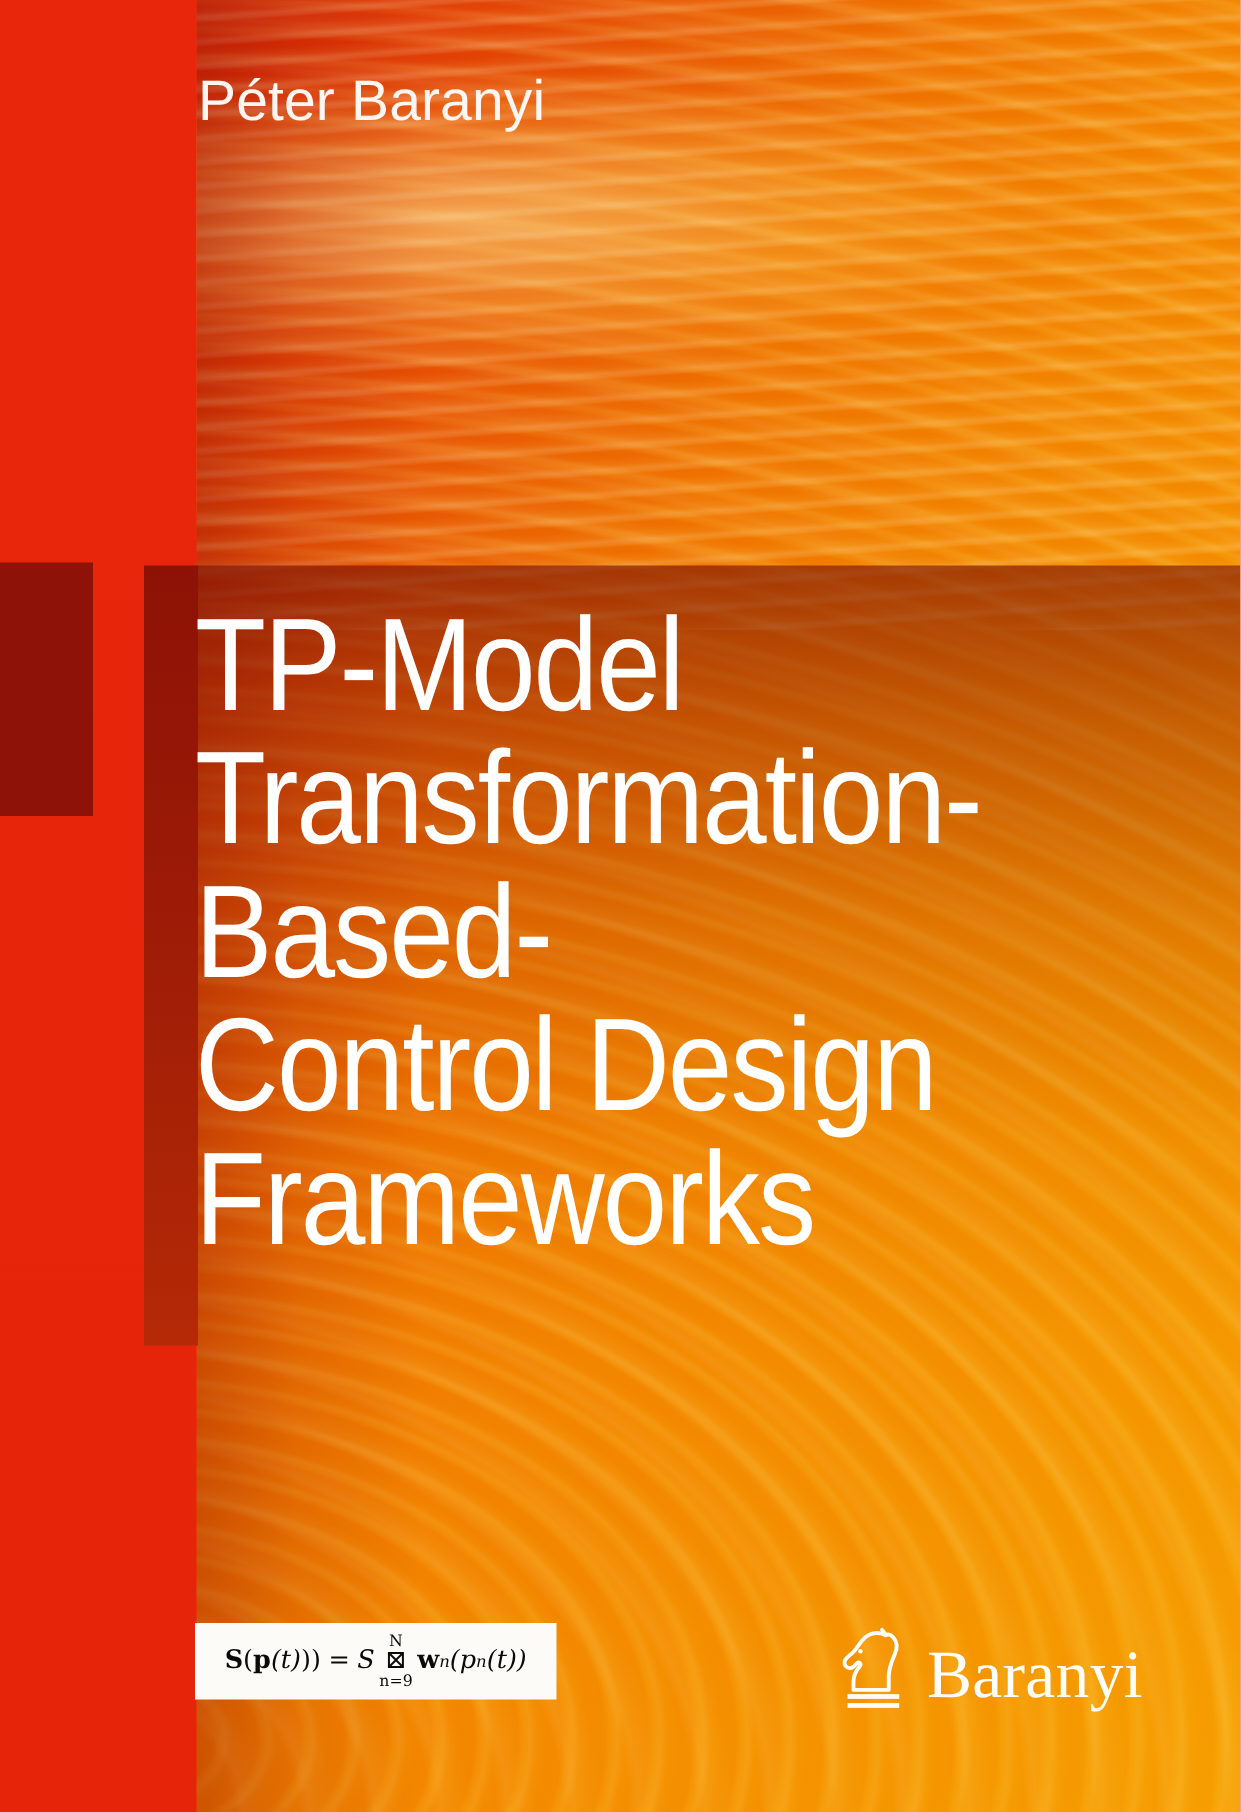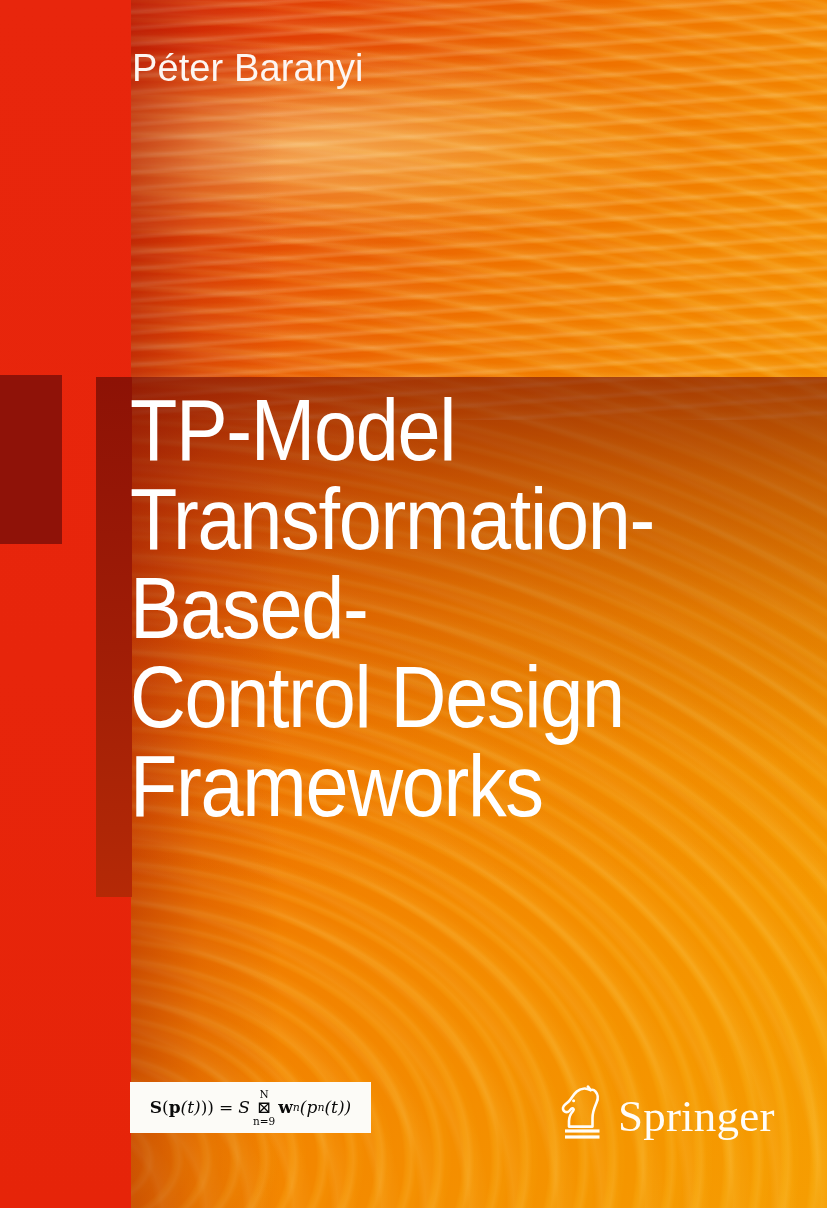--- a/index.html
+++ b/index.html
@@ -163,21 +163,21 @@
     font-size: 38px;
     font-weight: 400;
     letter-spacing: 0.1px;
     color: #fdf6f2;
     white-space: nowrap;
   }
 
   
   .title-block {
     position: absolute;
-    left: 130px; top: 385px;
+    left: 130px; top: 398px;
     width: 690px;
   }
   .title-line {
     font-family: "Liberation Sans", sans-serif;
     font-weight: 400;
     font-size: 88px;
     line-height: 89px;
     letter-spacing: -1.5px;
     color: #ffffff;
     white-space: nowrap;
@@ -302,16 +302,16 @@
                    C34.2 5.0 32.4 4.2 30.5 5.2 Z"></path>
           <path d="M30.6 5.0 L28.0 1.6"></path>
           <circle cx="13.6" cy="15.8" r="1.5" fill="#fffdf8" stroke="none"></circle>
         </g>
         <g fill="#fffdf8">
           <rect x="5.0" y="44.4" width="34.5" height="3.2"></rect>
           <rect x="5.0" y="50.4" width="34.5" height="3.2"></rect>
         </g>
       </svg>
     </span>
-    <span class="springer-word">Springer</span>
+    <span class="springer-word">Baranyi</span>
   </div>
 
 </div>
 
 </body></html>

